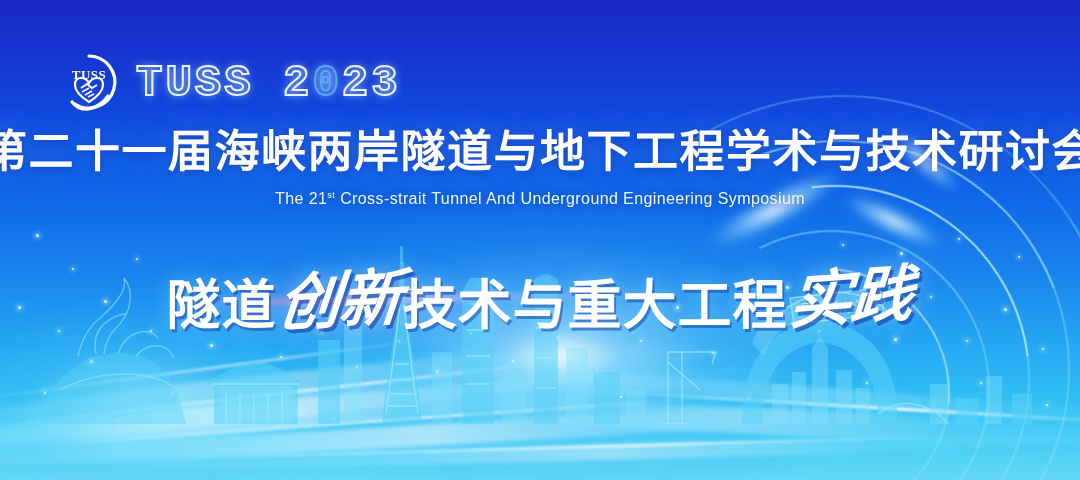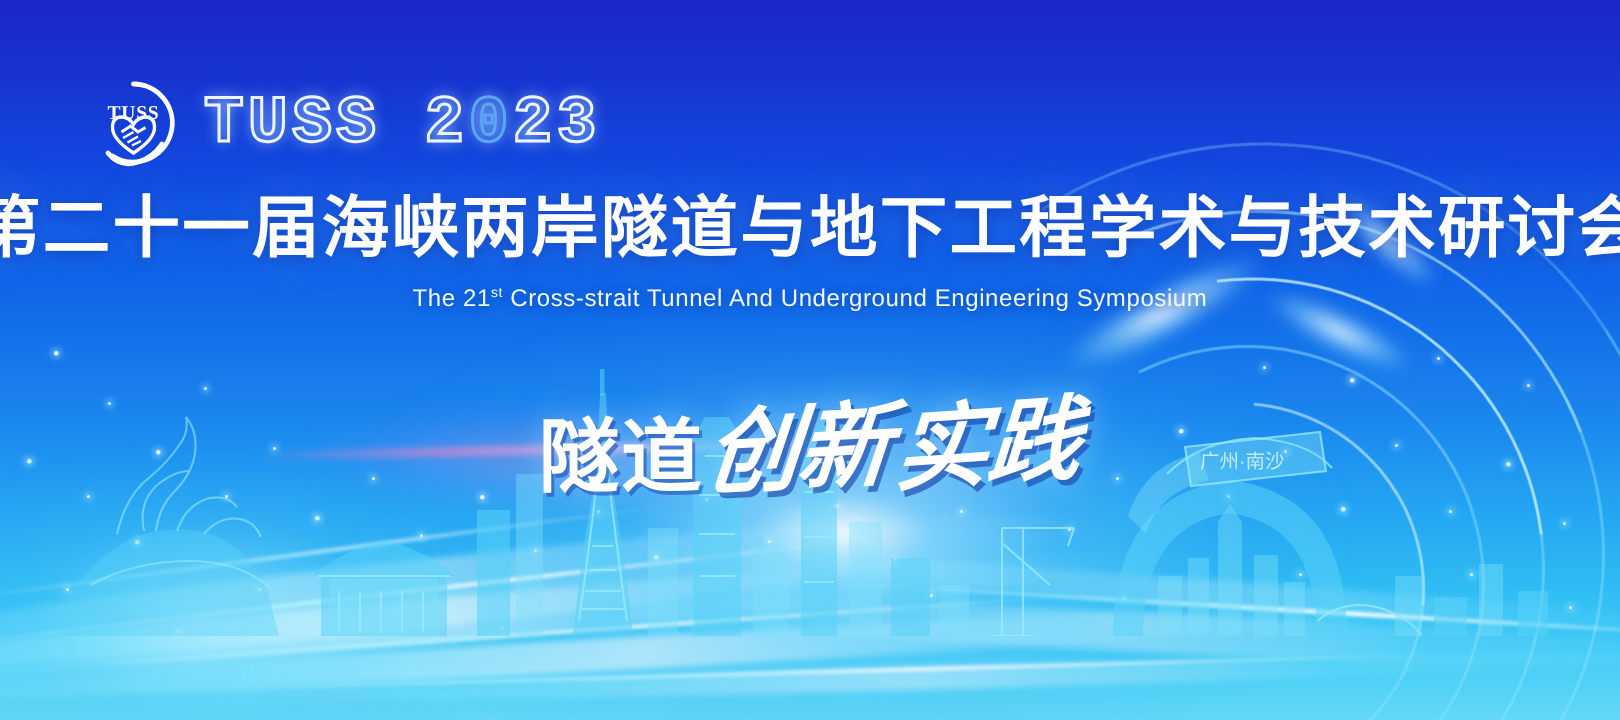--- a/index.html
+++ b/index.html
@@ -344,16 +344,17 @@
   </div>
 
 
   <div class="title-cn">第二十一届海峡两岸隧道与地下工程学术与技术研讨会</div>
 
   <div class="title-en"><span>The 21</span><sup>st</sup><span> Cross-strait Tunnel And Underground Engineering Symposium</span></div>
 
   <div class="slogan">
     <span class="sl-block">隧道</span>
     <span class="sl-brush b1">创新</span>
+    <span class="sl-block">技术与重大工程</span>
     <span class="sl-brush b2">实践</span>
   </div>
 
 </div>
 
 </body></html>

